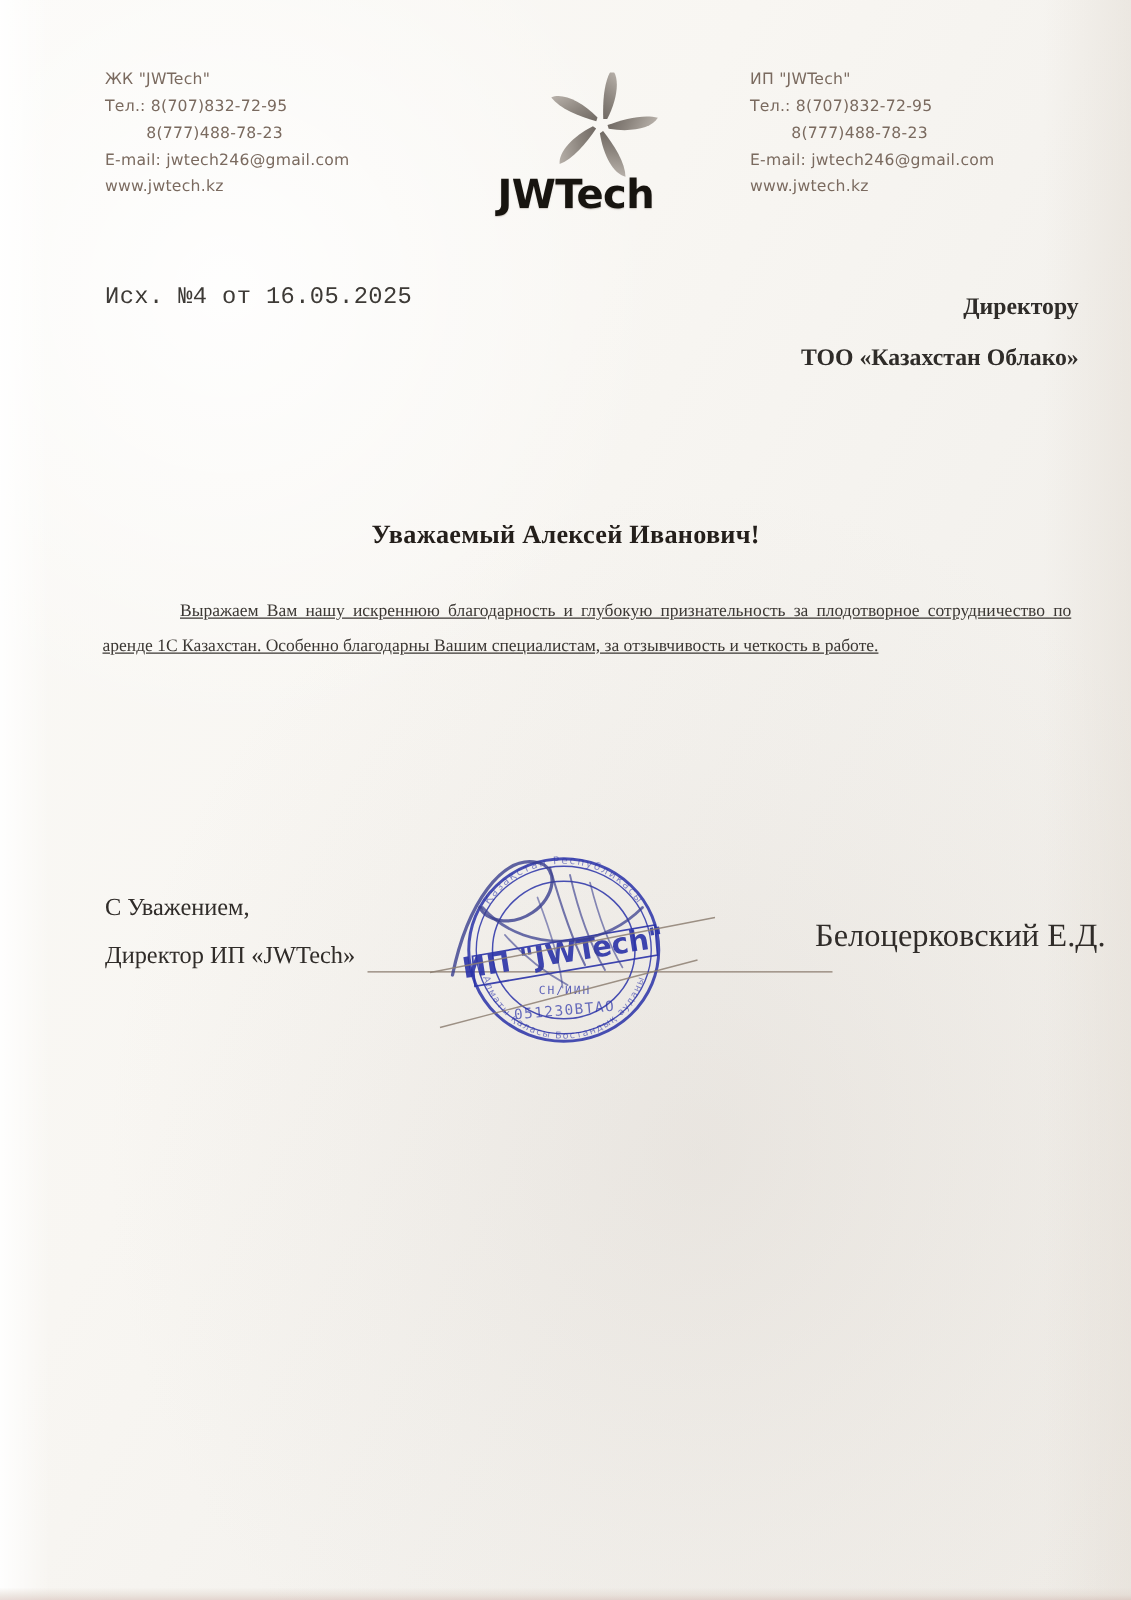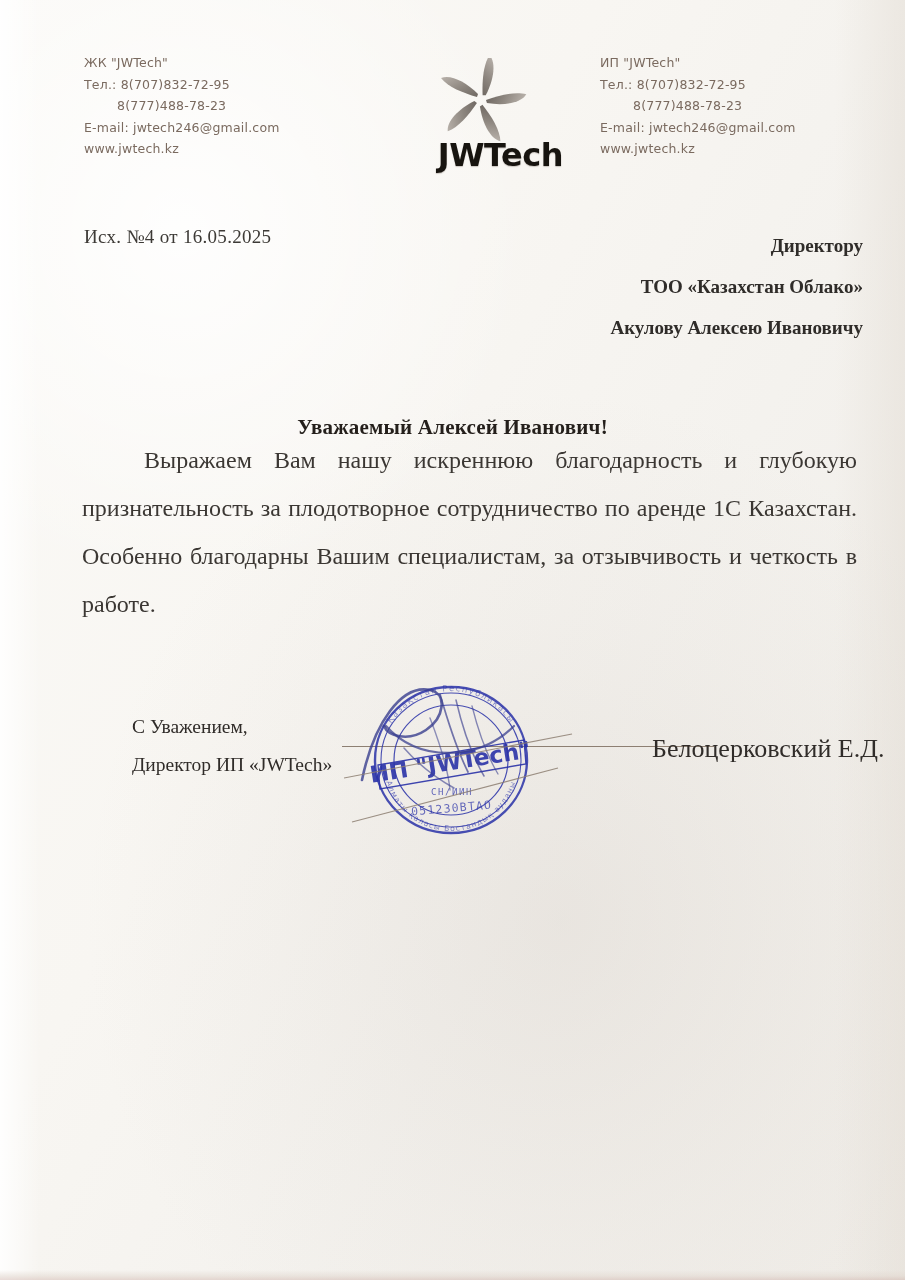--- a/index.html
+++ b/index.html
@@ -52,21 +52,21 @@
   .letterhead.right { left: 600px; }
   .lh-line { display: block; }
   .lh-line.indent { padding-left: 33px; }
 
   
   #logo-block {
     position: absolute;
     left: 398px;
     top: 58px;
     width: 165px;
-    text-align: right;
+    text-align: left;
   }
   #logo-mark {
     width: 110px; height: 84px; margin: 0 auto;
     display: block;
   }
   #logo-word {
     font-family: "DejaVu Sans", sans-serif;
     font-weight: bold;
     font-size: 32px;
     color: #17140f;
@@ -75,20 +75,21 @@
     text-shadow: 0 1px 1px rgba(120,110,100,0.35);
   }
 
   
   #ref-line {
     position: absolute;
     left: 84px; top: 226px;
     font-size: 19px;
     color: #3d3a36;
     letter-spacing: 0.3px;
+    font-family: Liberation Mono, monospace;
   }
   #addressee {
     position: absolute;
     right: 42px; top: 226px;
     text-align: right;
     font-size: 19px;
     color: #2f2c29;
     line-height: 2.15;
     font-weight: bold;
   }
@@ -100,44 +101,44 @@
     left: 0; right: 0; top: 415px;
     text-align: center;
     font-weight: bold;
     font-size: 21px;
     color: #241f1b;
     letter-spacing: 0.2px;
   }
   #body-text {
     position: absolute;
     left: 82px;
-    top: 436px;
+    top: 476px;
     width: 775px;
-    font-size: 24px;
+    font-size: 14px;
     line-height: 2.0;
     color: #3b3733;
     text-align: justify;
+    text-decoration: underline;
   }
   #body-text p {
     margin: 0 0 17px 0;
     text-indent: 62px;
   }
 
   
   #sign-block {
     position: absolute;
     left: 84px; top: 708px;
     font-size: 19.5px;
     color: #302c29;
     line-height: 1.95;
-    margin-left: 48px;
   }
   #sign-role-row {
     display: flex;
-    align-items: flex-start;
+    align-items: flex-end;
     white-space: nowrap;
   }
   #sign-rule {
     display: inline-block;
     width: 372px;
     height: 0;
     border-bottom: 1.2px solid #8d7f72;
     margin: 0 0 6px 10px;
   }
   #signatory-name {
@@ -223,21 +224,20 @@
       </g>
     </svg>
     <div id="logo-word">JWTech</div>
   </div>
 
   <div id="ref-line">Исх. №4 от 16.05.2025</div>
 
   <div id="addressee">
     <div>Директору</div>
     <div>ТОО «Казахстан Облако»</div>
-    <div>Акулову Алексею Ивановичу</div>
   </div>
 
   <div id="salutation">Уважаемый Алексей Иванович!</div>
 
   <div id="body-text">
     <p>Выражаем Вам нашу искреннюю благодарность и глубокую признательность за плодотворное сотрудничество по аренде 1С Казахстан. Особенно благодарны Вашим специалистам, за отзывчивость и четкость в работе.</p>
   </div>
 
   <div id="sign-block">
     <div>С Уважением,</div>

